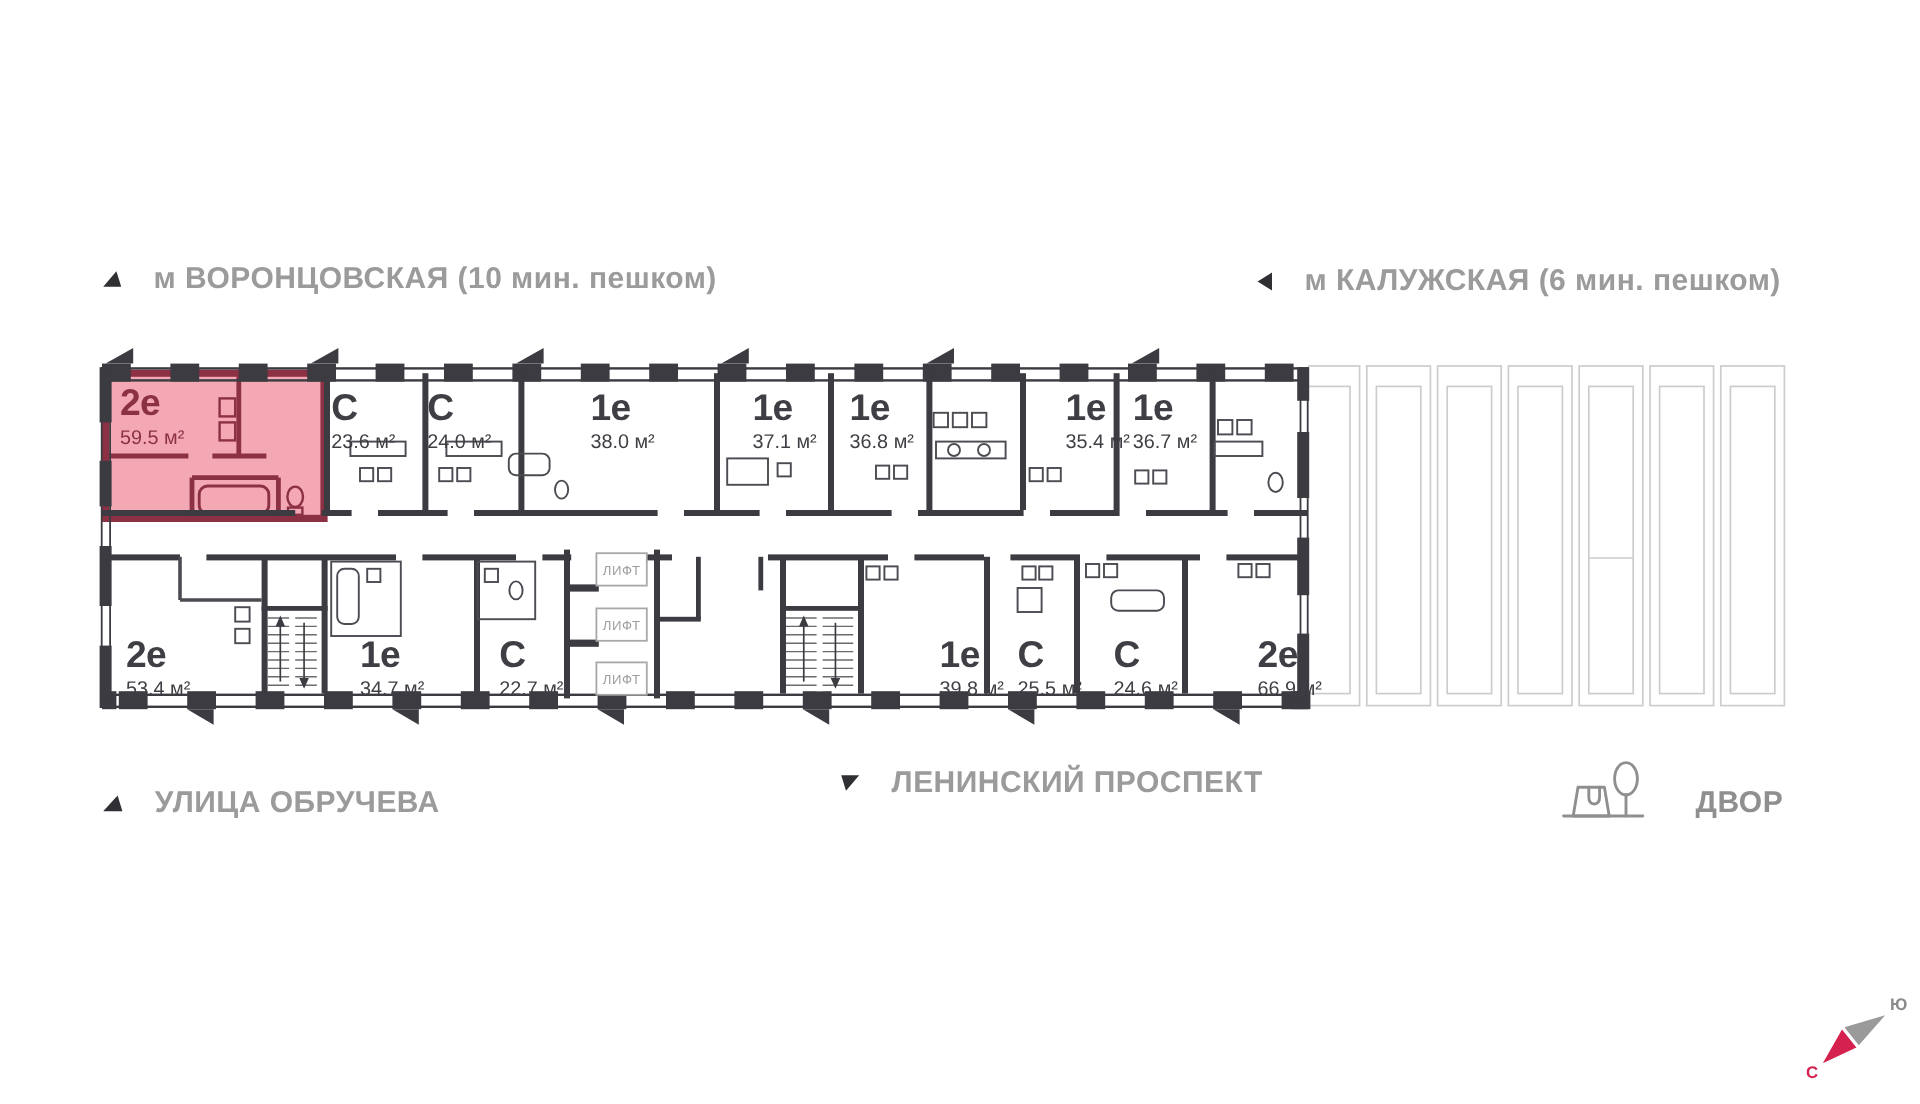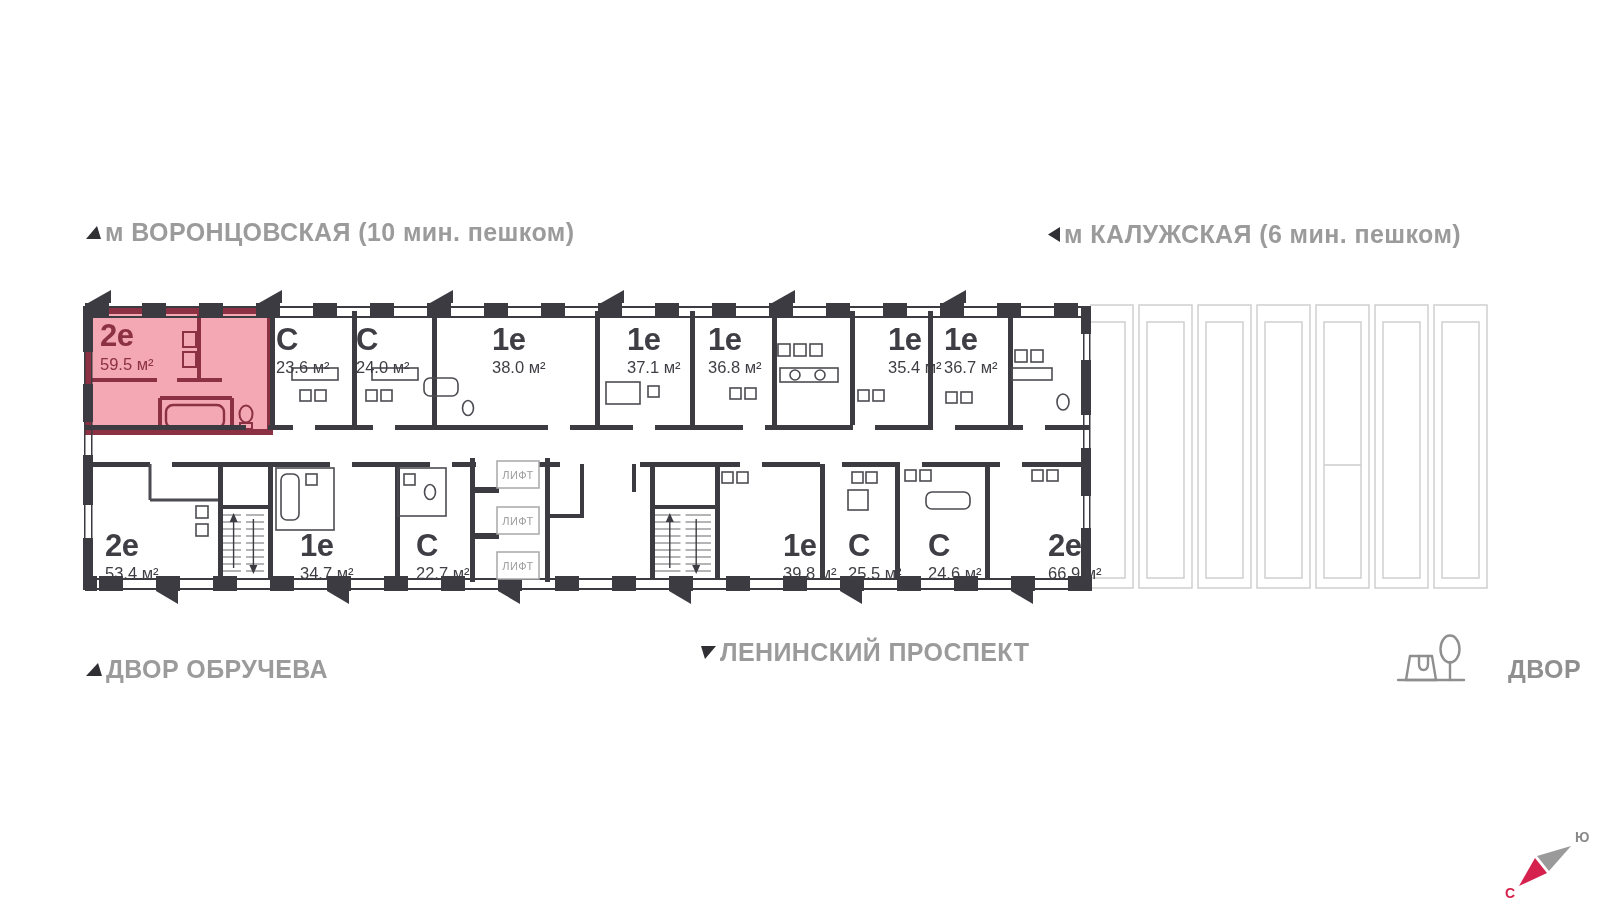--- a/index.html
+++ b/index.html
@@ -2,21 +2,21 @@
 <html><head>
 <meta charset="utf-8">
 <style>
   html,body{margin:0;padding:0;}
   body{
     width:1600px;height:920px;position:relative;overflow:hidden;
     background:#ffffff;
     font-family:"Liberation Sans", sans-serif;
   }
   .street{
-    position:absolute;display:flex;align-items:center;gap:3px;
+    position:absolute;display:flex;align-items:center;gap:26px;
     color:#9b9b9b;font-size:25px;font-weight:700;letter-spacing:.4px;white-space:nowrap;
   }
   .street .tri{flex:0 0 auto;display:block;}
   .yard{align-items:flex-end;gap:12px;color:#8f8f8f;}
   #plan{position:absolute;left:0;top:0;}
   #compass{position:absolute;left:1495px;top:818px;}
   
   .lblType{font-family:"Liberation Sans",sans-serif;font-weight:700;font-size:31px;fill:#3e3e44;letter-spacing:-0.5px;}
   .lblArea{font-family:"Liberation Sans",sans-serif;font-weight:400;font-size:16.5px;fill:#3e3e44;}
   .pinkTxt .lblType{fill:#8c3044;}
@@ -38,31 +38,31 @@
   <svg class="tri" width="14" height="17" viewBox="0 0 14 17">
       <polygon points="1,8.5 13,1 13,16" fill="#2f2f34"></polygon>
     </svg>
   <span>м КАЛУЖСКАЯ (6 мин. пешком)</span>
 </div>
 
 <div class="street" style="left:85px;top:655px;">
   <svg class="tri" width="18" height="16" viewBox="0 0 18 16">
       <polygon points="1,14 17,14 13,1" fill="#2f2f34"></polygon>
     </svg>
-  <span>ДВОР ОБРУЧЕВА</span>
+  <span>УЛИЦА ОБРУЧЕВА</span>
 </div>
 
 <div class="street" style="left:700px;top:638px;">
   <svg class="tri" width="17" height="15" viewBox="0 0 17 15">
       <polygon points="1,1 16,1 5,14" fill="#2f2f34"></polygon>
     </svg>
   <span>ЛЕНИНСКИЙ ПРОСПЕКТ</span>
 </div>
 
-<div class="street yard" style="left:1396px;top:634px;gap:40px;">
+<div class="street yard" style="left:1301px;top:634px;gap:40px;">
   <svg class="tri" width="72" height="50" viewBox="0 0 72 50">
     <g fill="none" stroke="#8f8f8f" stroke-width="2.4" stroke-linecap="round" stroke-linejoin="round">
       <path d="M2,46 L68,46"></path>
       <path d="M10,46 L14,22 L36,22 L40,46 Z"></path>
       <path d="M23,22 v8 q0,6 4.5,6 q4.5,0 4.5,-6 v-8"></path>
       <ellipse cx="54" cy="15" rx="9.5" ry="13.5"></ellipse>
       <path d="M54,28 L54,46"></path>
     </g>
   </svg>
   <span>ДВОР</span>

